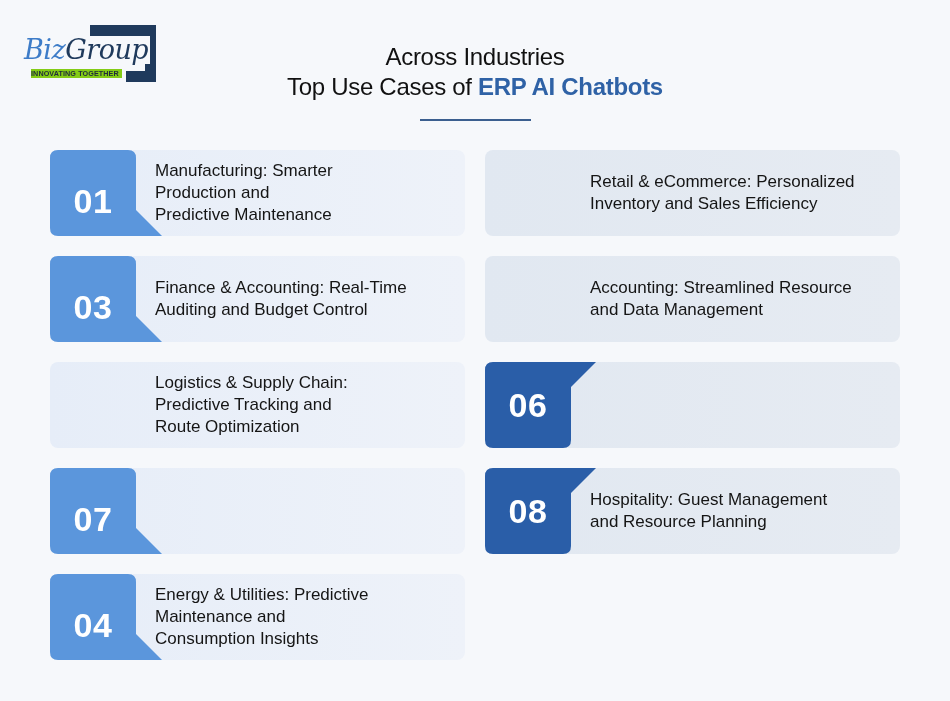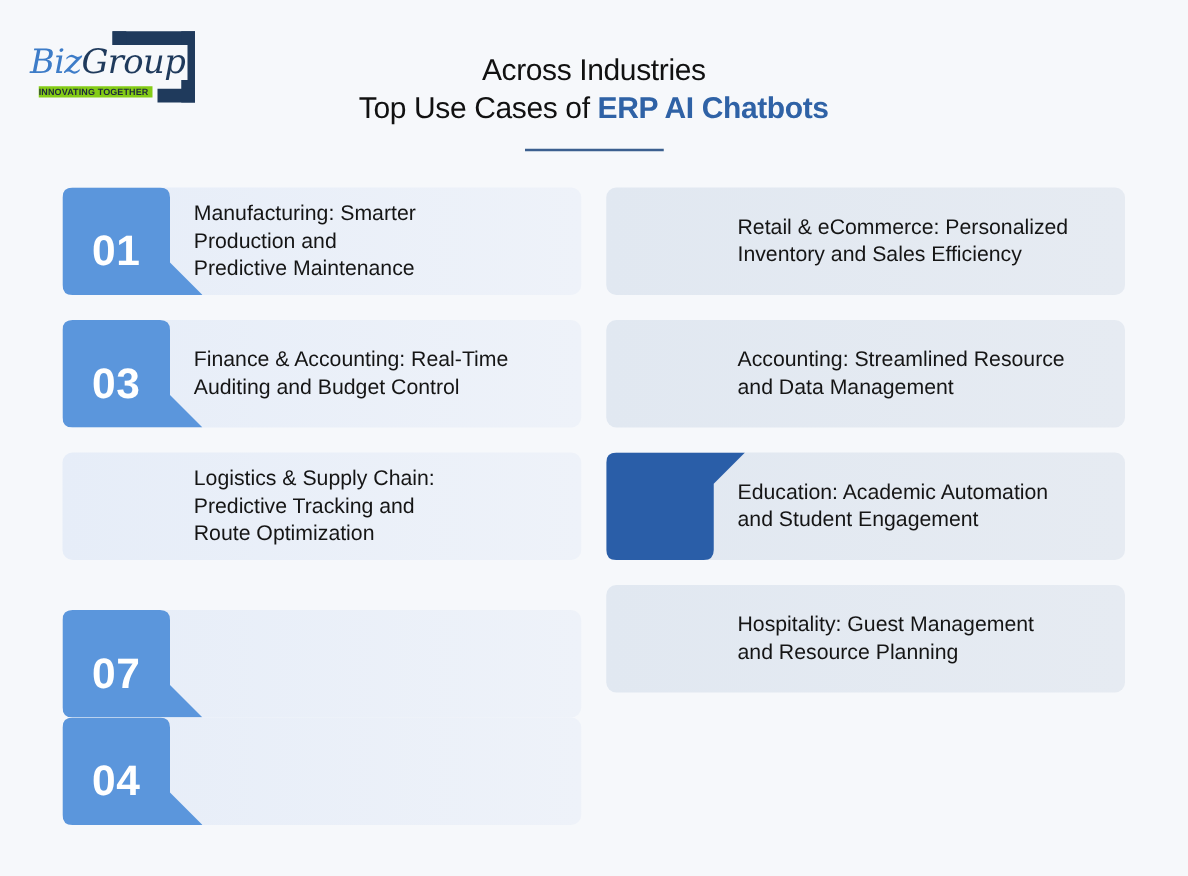--- a/index.html
+++ b/index.html
@@ -116,37 +116,45 @@
     <div class="card left" style="left: 50px; top: 362px;">
       <div class="card-text">Logistics &amp; Supply Chain:
 Predictive Tracking and
 Route Optimization</div>
     </div>
     <div class="card right" style="left: 485px; top: 362px;">
       <div class="num-panel">
         <svg width="112" height="86" viewBox="0 0 112 86">
           <path d="M8 0 H111 L86 25 V78 Q86 86 78 86 H8 Q0 86 0 78 V8 Q0 0 8 0 Z" fill="#2a5ea8"></path>
         </svg>
+        <div class="num">06</div>
       </div>
-      <div class="card-text">Education: Academic Automation
-and Student Engagement</div>
     </div>
-    <div class="card left" style="left: 50px; top: 488px;">
+    <div class="card left" style="left: 50px; top: 468px;">
       <div class="num-panel">
         <svg width="112" height="86" viewBox="0 0 112 86">
           <path d="M8 0 H78 Q86 0 86 8 V60 L112 86 H8 Q0 86 0 78 V8 Q0 0 8 0 Z" fill="#5b96dc"></path>
         </svg>
         <div class="num">07</div>
       </div>
     </div>
     <div class="card right" style="left: 485px; top: 468px;">
+      <div class="num-panel">
+        <svg width="112" height="86" viewBox="0 0 112 86">
+          <path d="M8 0 H111 L86 25 V78 Q86 86 78 86 H8 Q0 86 0 78 V8 Q0 0 8 0 Z" fill="#2a5ea8"></path>
+        </svg>
+        <div class="num">08</div>
+      </div>
       <div class="card-text">Hospitality: Guest Management
  and Resource Planning</div>
     </div>
     <div class="card left" style="left: 50px; top: 574px;">
       <div class="num-panel">
         <svg width="112" height="86" viewBox="0 0 112 86">
           <path d="M8 0 H78 Q86 0 86 8 V60 L112 86 H8 Q0 86 0 78 V8 Q0 0 8 0 Z" fill="#5b96dc"></path>
         </svg>
         <div class="num">04</div>
       </div>
+      <div class="card-text">Energy &amp; Utilities: Predictive
+Maintenance and
+Consumption Insights</div>
     </div>
   </div>
 
 </body></html>

